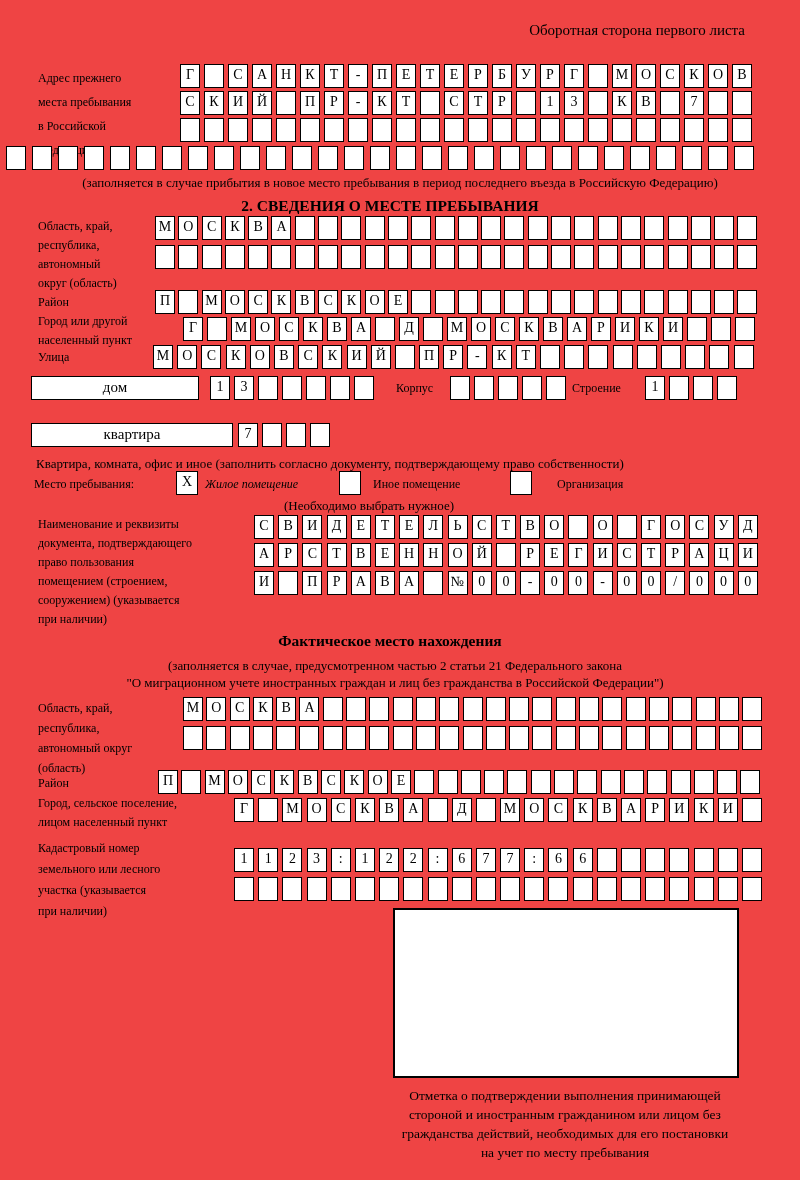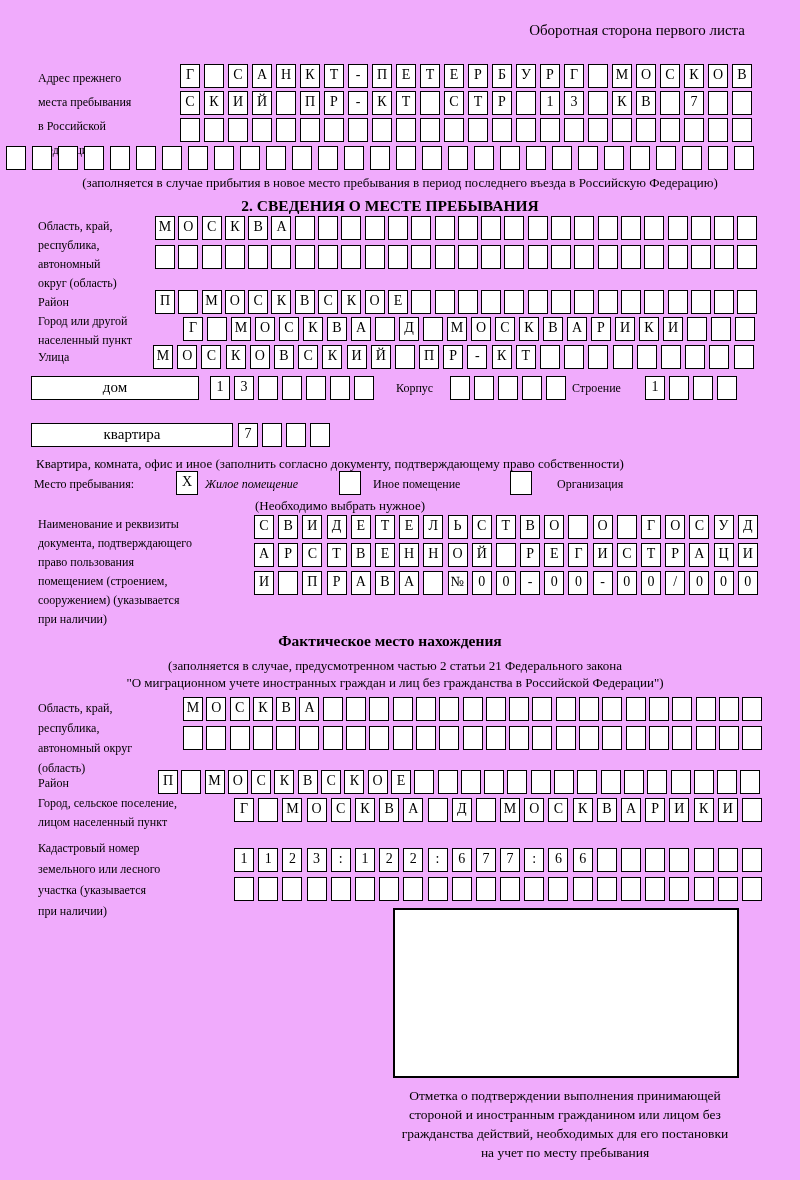--- a/index.html
+++ b/index.html
@@ -1,16 +1,16 @@
 <!DOCTYPE html>
 <html><head>
 <meta charset="utf-8">
 <style>
   html,body{margin:0;padding:0;background:#fff;}
-  .page{position:relative;width:800px;height:1180px;background:#f0abfc;color:#000;
+  .page{position:relative;width:800px;height:1180px;background:#ef4444;color:#000;
         font-family:"Liberation Serif","DejaVu Serif",serif;overflow:hidden;}
   .abs{position:absolute;}
   .lbl{font-size:12px;line-height:19px;}
   .cap{font-size:13px;}
   .ttl{font-weight:bold;font-size:15.5px;text-align:center;}
   .ctr{text-align:center;}
   .cellrow{position:absolute;white-space:nowrap;font-size:0;}
   .cell{display:inline-block;box-sizing:border-box;width:20px;height:24px;
         border:1.8px solid #000;background:#fff;font-size:14px;line-height:20px;
         text-align:center;vertical-align:top;font-family:"Liberation Serif","DejaVu Serif",serif;}
@@ -77,21 +77,21 @@
   <div class="cellrow g40" style="left:238px;top:423px"><span class="cell">7</span><span class="cell"></span><span class="cell"></span><span class="cell"></span></div>
   <div class="abs cap" style="top:456px;left:36px;">Квартира, комната, офис и иное (заполнить согласно документу, подтверждающему право собственности)</div>
 
   <div class="abs lbl" style="top:475px;left:34px;">Место пребывания:</div>
   <div class="chk" style="left:176px;top:471px;">X</div>
   <div class="abs lbl" style="top:475px;left:205px;font-style:italic;">Жилое помещение</div>
   <div class="chk" style="left:339px;top:471px;"></div>
   <div class="abs lbl" style="top:475px;left:373px;">Иное помещение</div>
   <div class="chk" style="left:510px;top:471px;"></div>
   <div class="abs lbl" style="top:475px;left:557px;">Организация</div>
-  <div class="abs cap ctr" style="top:498px;left:0;width:680px;">(Необходимо выбрать нужное)</div>
+  <div class="abs cap ctr" style="top:498px;left:0;width:680px;padding-left:29px;">(Необходимо выбрать нужное)</div>
 
   <div class="abs lbl" style="top:515px;left:38px;">
       <div>Наименование и реквизиты</div>
       <div>документа, подтверждающего</div>
       <div>право пользования</div>
       <div>помещением (строением,</div>
       <div>сооружением) (указывается</div>
       <div>при наличии)</div>
     </div>
   <div class="cellrow g42" style="left:254px;top:515px"><span class="cell">С</span><span class="cell">В</span><span class="cell">И</span><span class="cell">Д</span><span class="cell">Е</span><span class="cell">Т</span><span class="cell">Е</span><span class="cell">Л</span><span class="cell">Ь</span><span class="cell">С</span><span class="cell">Т</span><span class="cell">В</span><span class="cell">О</span><span class="cell"></span><span class="cell">О</span><span class="cell"></span><span class="cell">Г</span><span class="cell">О</span><span class="cell">С</span><span class="cell">У</span><span class="cell">Д</span></div>

